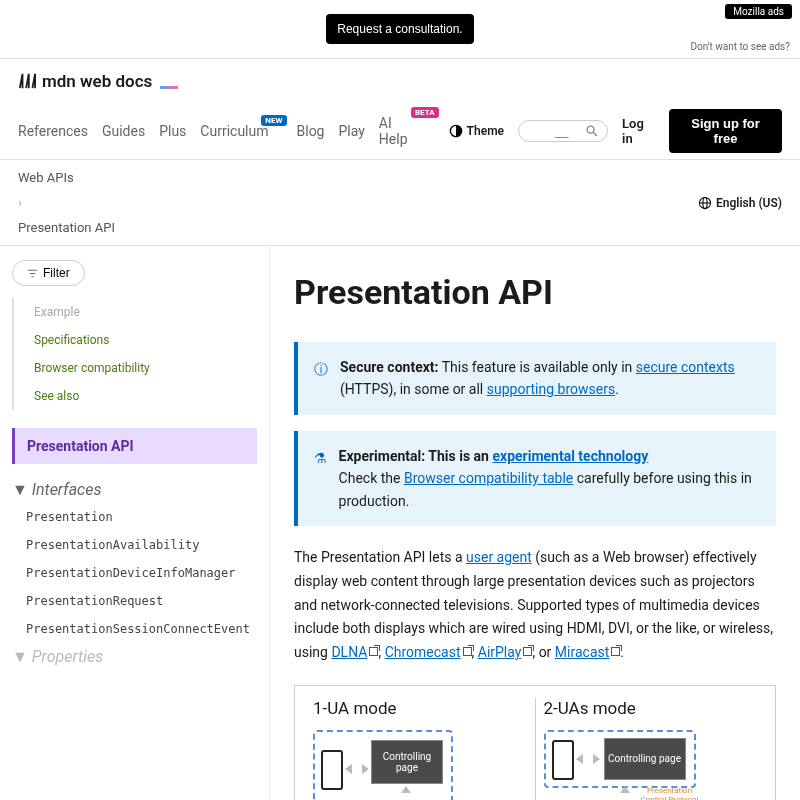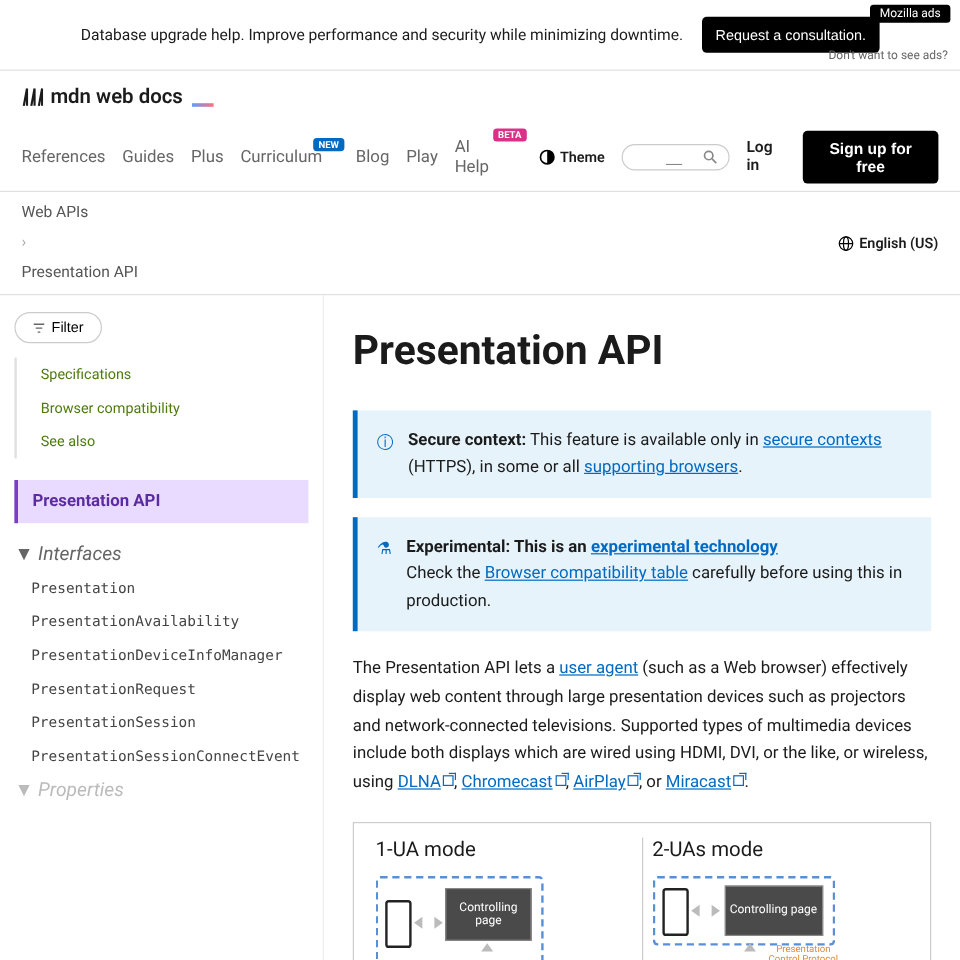--- a/index.html
+++ b/index.html
@@ -76,21 +76,20 @@
 .arrow-h::before { left: 0; border-right: 7px solid #bbb; }
 .arrow-h::after { right: 0; border-left: 7px solid #bbb; }
 .pcp-label { position: absolute; font-size: 8px; color: #d98b3a; text-align: center; width: 60px; }
 .yarrow { position: absolute; width: 20px; height: 14px; background: #efe58a; }
 </style>
 </head>
 <body>
 
 <div class="ad-label">Mozilla ads</div>
 <div class="banner">
-  <span class="banner-text">Database upgrade help. Improve performance and security while minimizing downtime.</span>
   <button class="banner-btn">Request a consultation.</button>
   <span class="banner-sub">Don't want to see ads?</span>
 </div>
 
 <div class="top-header">
   <div class="logo">
     <span class="logo-icon">
       <svg viewBox="0 0 20 20">
           <path d="M2 18 L5 2 M5 18 L5 2 M9 18 L12 2 M12 18 L12 2 M16 18 L19 2 M19 18 L19 2" stroke="#1b1b1b" stroke-width="2" fill="none"></path>
         </svg>
@@ -145,32 +144,32 @@
 
 <div class="layout">
   <div class="sidebar">
     <button class="filter-btn">
       <svg width="11" height="11" viewBox="0 0 20 20">
           <path d="M2 4 h16 M5 10 h10 M8 16 h4" stroke="#666" stroke-width="2"></path>
         </svg>
       <span>Filter</span>
     </button>
     <div class="toc-list">
+      <div class="muted">Example</div>
       <div>Specifications</div>
       <div>Browser compatibility</div>
       <div>See also</div>
     </div>
     <div class="section-hdr">Presentation API</div>
     <div class="subhdr">▼ <span>Interfaces</span></div>
     <div class="iface-list">
       <div>Presentation</div>
       <div>PresentationAvailability</div>
       <div>PresentationDeviceInfoManager</div>
       <div>PresentationRequest</div>
-      <div>PresentationSession</div>
       <div>PresentationSessionConnectEvent</div>
     </div>
     <div class="subhdr muted">▼ <span>Properties</span></div>
   </div>
 
   <div class="main">
     <h1>Presentation API</h1>
 
     <div class="notecard">
       <span class="icon">ⓘ</span>

